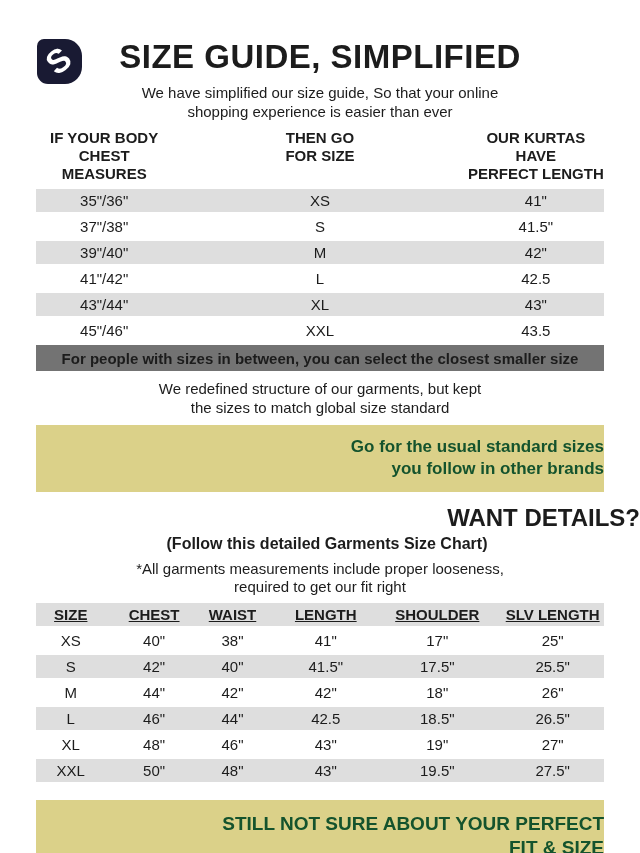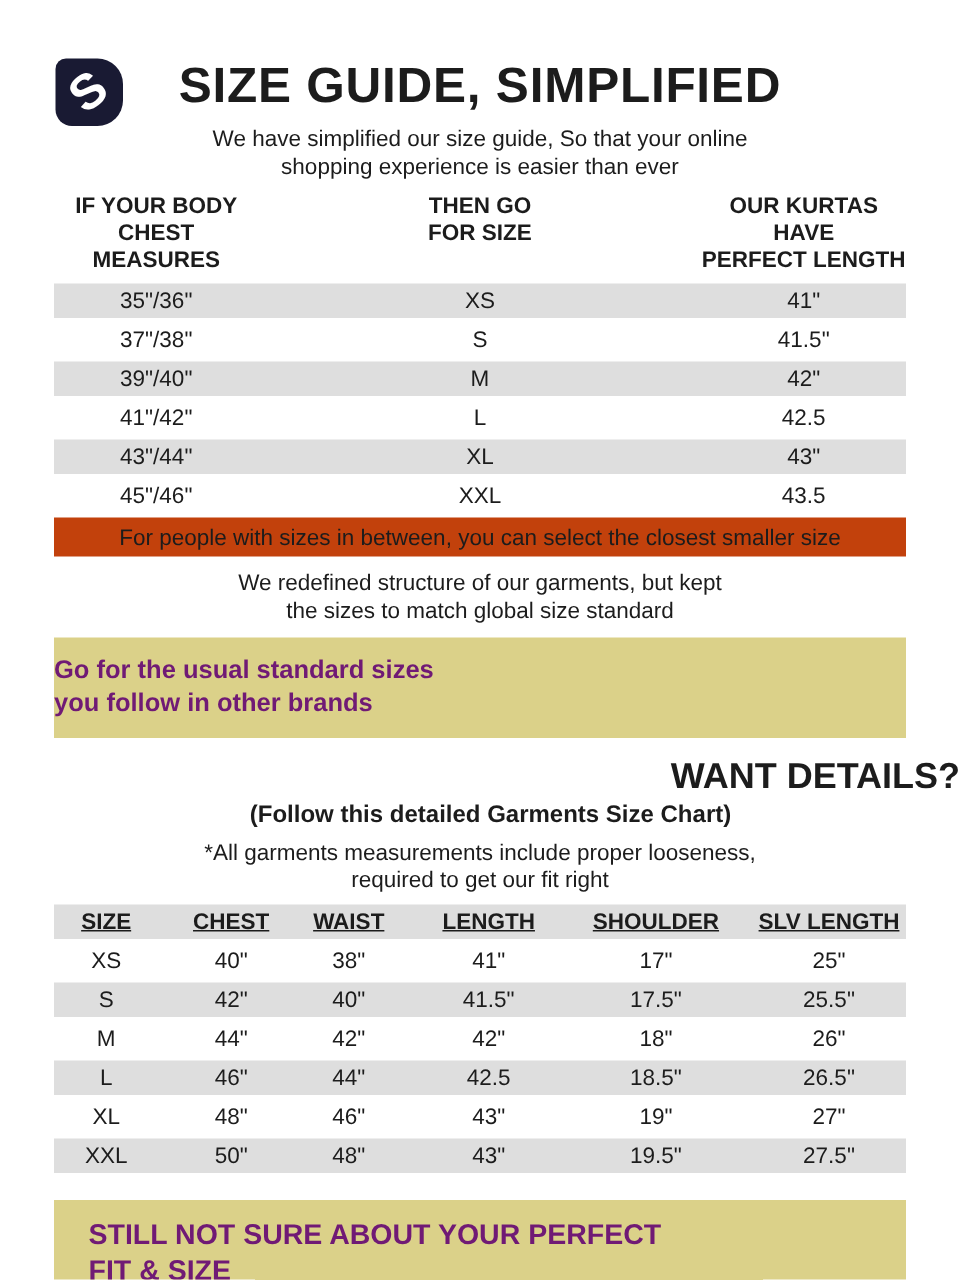--- a/index.html
+++ b/index.html
@@ -40,36 +40,37 @@
   }
   .trow.gray { background: #dedede; }
   .trow.white { background: #ffffff; }
   .cell { text-align: center; }
 
   
   .t1c1 { width: 24%; } .t1c2 { width: 52%; } .t1c3 { width: 24%; }
   .t1-head { display: flex; margin: 8px 36px 6px 36px; }
   .t1-head .cell { font-weight: bold; font-size: 15px; line-height: 18px; }
   .note-row {
-    margin: 0 36px 3px 36px; background: #c2410c;
+    margin: 0 36px 3px 36px; background: #737373;
     height: 26px; display: flex; align-items: center; justify-content: center;
     font-size: 15px;
+    font-weight: bold;
   }
 
   
   .t2c1 { width: 12.6%; } .t2c2 { width: 11.8%; margin-left: 16px; } .t2c3 { width: 16.6%; }
   .t2c4 { width: 17.2%; } .t2c5 { width: 23.2%; } .t2c6 { width: 18.6%; }
   .t2-head { font-weight: bold; text-decoration: underline; }
 
   
   .redefined { margin-top: 8px; text-align: center; font-size: 15px; line-height: 19px; }
 
   .banner {
     margin: 0 36px; background: #dbd189;
-    text-align: left; color: #701a75;
+    text-align: right; color: #14532d;
   }
   .banner-standard {
     margin-top: 8px; padding: 11px 0 12px 0;
     font-size: 17px; font-weight: bold; line-height: 22px;
   }
 
   .details-title { margin-top: 13px; text-align: right; font-size: 24px; font-weight: bold; line-height: 26px; }
   .details-sub { margin-top: 3px; text-align: center; font-size: 16px; font-weight: bold; line-height: 19px; padding-left: 14px; }
   .details-note { margin-top: 7px; text-align: center; font-size: 15px; line-height: 18px; margin-bottom: 7px; }
 

